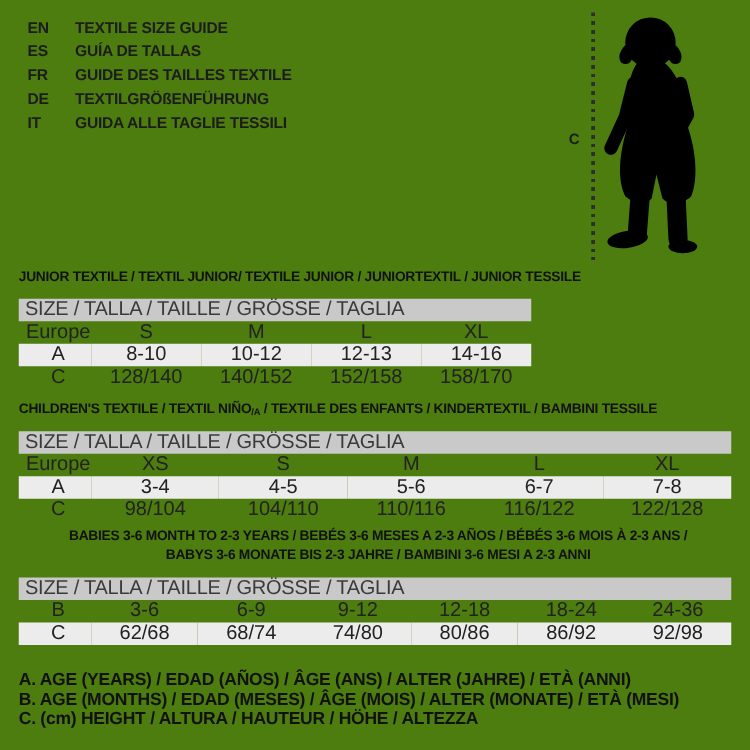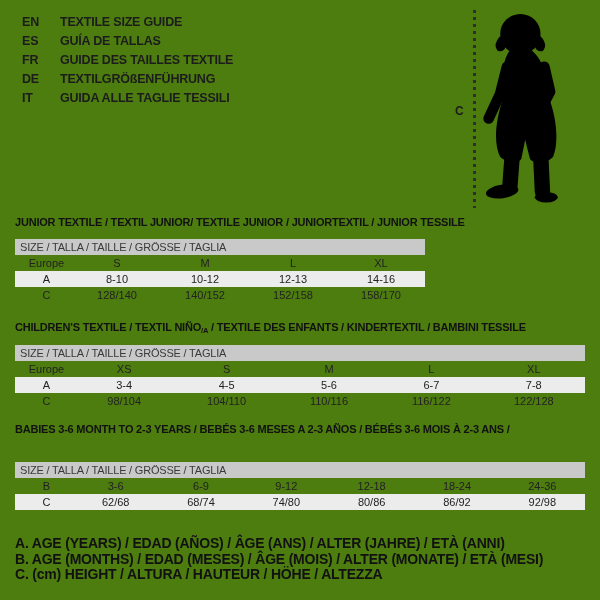--- a/index.html
+++ b/index.html
@@ -17,25 +17,25 @@
     position:absolute;left:473px;top:10px;width:3px;height:198px;
     background-image:repeating-linear-gradient(to bottom,#2e2e2e 0 3px,transparent 3px 7px);
   }
   .silhouette{position:absolute;left:481px;top:7px;width:96px;height:202px;}
   
   .sec-title{
     position:absolute;left:15px;font-size:11px;font-weight:700;letter-spacing:-0.2px;
     white-space:nowrap;color:#111;
   }
   .sec-title .subscript{font-size:7.5px;vertical-align:-2px;}
-  .sec-title.two-line{white-space:normal;line-height:15px;width:575px;}
+  .sec-title.two-line{white-space:normal;line-height:15px;width:575px;text-align:center;}
   
   table.size-table{
     position:absolute;left:15px;border-collapse:collapse;table-layout:fixed;
-    font-size:11px;color:#222;
+    font-size:16px;color:#222;
   }
   table.size-table td{height:16px;padding:0;text-align:center;vertical-align:middle;}
   table.size-table td.first{text-align:center;padding-left:5px;}
   tr.size-bar td{
     background:#c9c9c9;text-align:left;padding-left:5px;color:#3a3a3a;
     font-weight:400;letter-spacing:-0.2px;
   }
   tr.shaded td{background:#ececec;}
   tr.cols td{color:#222;}
   
@@ -167,20 +167,21 @@
       <td>104/110</td>
       <td>110/116</td>
       <td>116/122</td>
       <td>122/128</td>
     </tr>
   </tbody>
     </table>
 
   <div class="sec-title two-line" style="top:422px;">
     <div>BABIES 3-6 MONTH TO 2-3 YEARS / BEBÉS 3-6 MESES A 2-3 AÑOS / BÉBÉS 3-6 MOIS À 2-3 ANS /</div>
+    <div>BABYS 3-6 MONATE BIS 2-3 JAHRE / BAMBINI 3-6 MESI A 2-3 ANNI</div>
   </div>
   <table class="size-table" style="top:462px;width:570px;">
     <colgroup>
         <col style="width:58px;">
         <col>
         <col>
         <col>
         <col>
         <col>
         <col>

